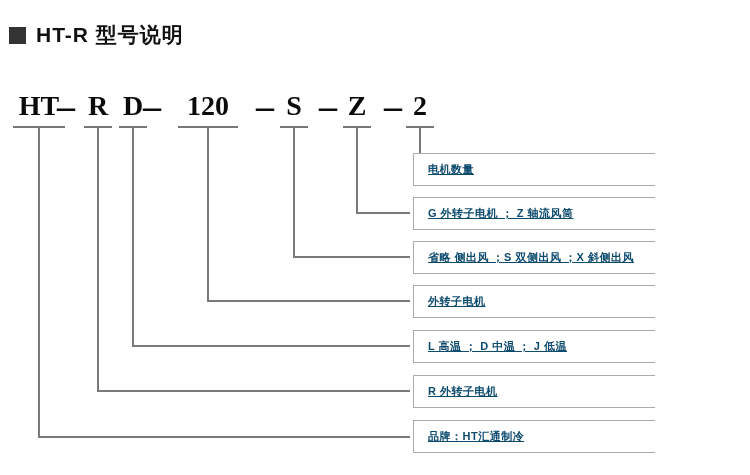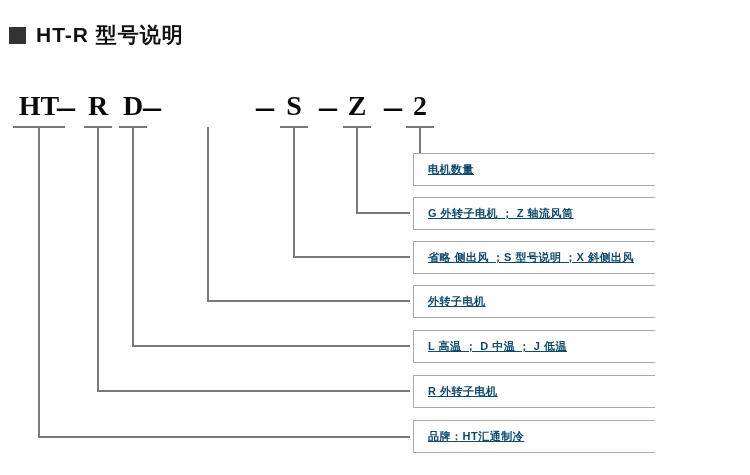--- a/index.html
+++ b/index.html
@@ -109,20 +109,21 @@
 <div class="canvas">
 
   <div class="title-row">
     <span class="title-bullet"></span>
     <span class="title-text">HT-R 型号说明</span>
   </div>
 
   <span class="seg" style="left:13px;width:52px">HT</span>
   <span class="seg" style="left:84px;width:28px">R</span>
   <span class="seg" style="left:119px;width:28px">D</span>
+  <span class="seg" style="left:178px;width:60px">120</span>
   <span class="seg" style="left:280px;width:28px">S</span>
   <span class="seg" style="left:343px;width:28px">Z</span>
   <span class="seg" style="left:406px;width:28px">2</span>
 
   <span class="dash" style="left:56px;width:20px">–</span>
   <span class="dash" style="left:142px;width:20px">–</span>
   <span class="dash" style="left:255px;width:20px">–</span>
   <span class="dash" style="left:318px;width:20px">–</span>
   <span class="dash" style="left:383px;width:20px">–</span>
 
@@ -136,21 +137,21 @@
     <path d="M420 127 V154"></path>
   </svg>
 
   <div class="desc-box" style="top:153px">
     <span>电机数量</span>
   </div>
   <div class="desc-box" style="top:197px">
     <span>G 外转子电机 ； Z 轴流风筒</span>
   </div>
   <div class="desc-box" style="top:241px">
-    <span>省略 侧出风 ；S 型号说明 ；X 斜侧出风</span>
+    <span>省略 侧出风 ；S 双侧出风 ；X 斜侧出风</span>
   </div>
   <div class="desc-box" style="top:285px">
     <span>外转子电机</span>
   </div>
   <div class="desc-box" style="top:330px">
     <span>L 高温 ； D 中温 ； J 低温</span>
   </div>
   <div class="desc-box" style="top:375px">
     <span>R 外转子电机</span>
   </div>

